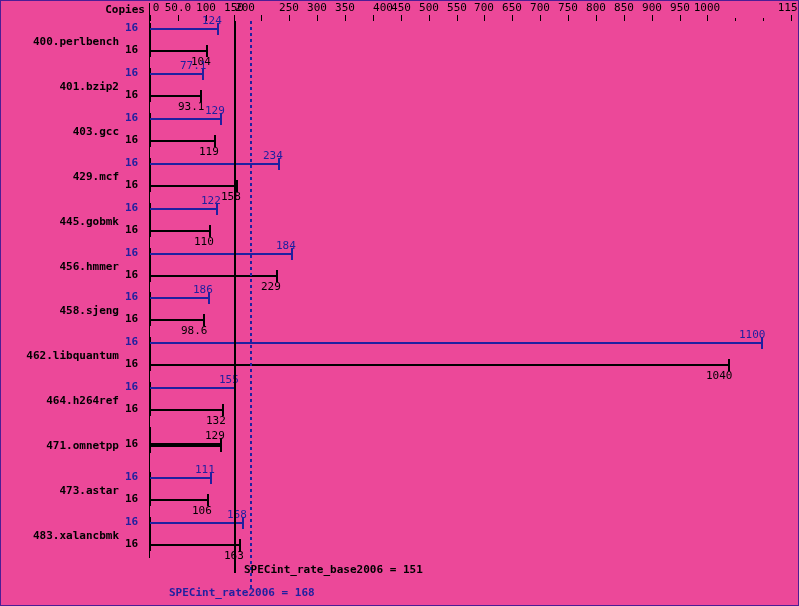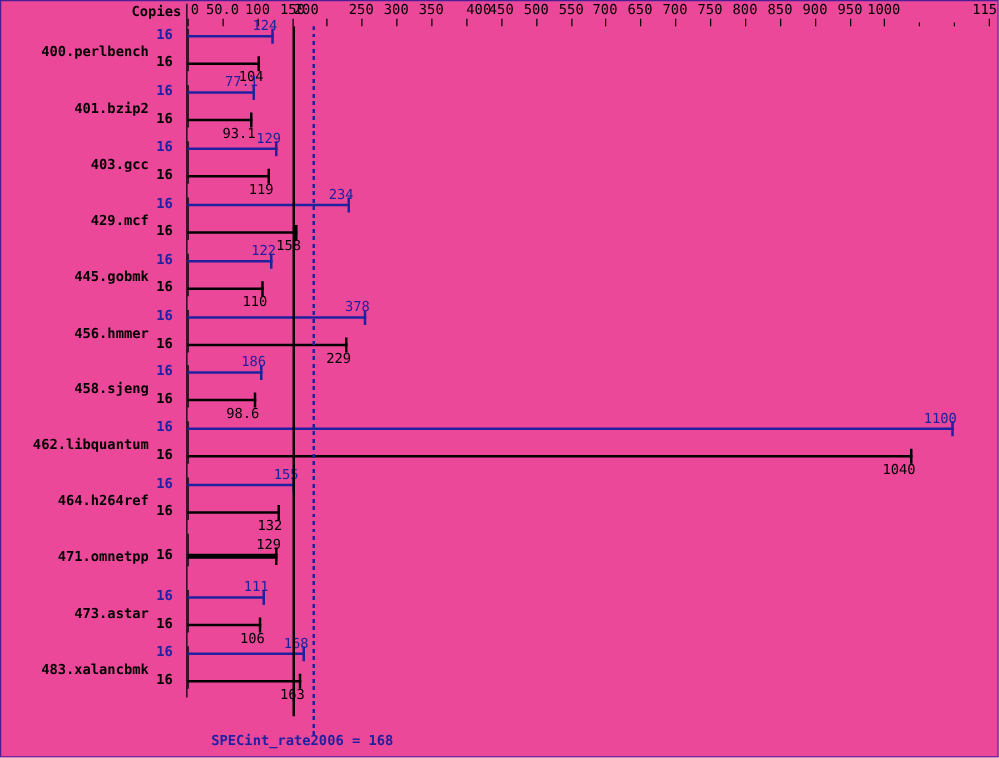--- a/index.html
+++ b/index.html
@@ -292,21 +292,21 @@
         <div class="bar peak" style="top: 251.5px; width: 143.25px;">
           <div class="stem" style="width: 143.25px;"></div>
           <div class="cap" style="left: 141.25px;"></div>
         </div>
         <div class="bar base" style="top: 273.5px; width: 127.643px;">
           <div class="stem" style="width: 127.643px;"></div>
           <div class="cap" style="left: 125.643px;"></div>
         </div>
         <div class="copies-val peak" style="top: 245.5px;">16</div>
         <div class="copies-val base" style="top: 267.5px;">16</div>
-        <div class="val-label peak" style="left: 275px; top: 238.5px;">378</div>
+        <div class="val-label peak" style="left: 275px; top: 238.5px;">184</div>
         <div class="val-label base" style="left: 260px; top: 279.5px;">229</div>
         <div class="group-tick" style="top: 291.4px; height: 34px;"></div>
         <div class="bench-label" style="top: 304.4px;">458.sjeng</div>
         <div class="bar peak" style="top: 296.4px; width: 60.1983px;">
           <div class="stem" style="width: 60.1983px;"></div>
           <div class="cap" style="left: 58.1983px;"></div>
         </div>
         <div class="bar base" style="top: 318.4px; width: 54.9588px;">
           <div class="stem" style="width: 54.9588px;"></div>
           <div class="cap" style="left: 52.9588px;"></div>
@@ -377,15 +377,16 @@
         </div>
         <div class="copies-val peak" style="top: 514.9px;">16</div>
         <div class="copies-val base" style="top: 536.9px;">16</div>
         <div class="val-label peak" style="left: 226px; top: 507.9px;">168</div>
         <div class="val-label base" style="left: 223px; top: 548.9px;">163</div>
       </div>
 
     <div class="ref-base" id="ref-base-line" style="left: 233px;"></div>
     <div class="ref-peak" id="ref-peak-line" style="left: 249px;"></div>
 
+    <div class="ref-caption base-cap" id="ref-base-caption" style="left: 243px; top: 563px;">SPECint_rate_base2006 = 151</div>
     <div class="ref-caption peak-cap" id="ref-peak-caption" style="left: 168px; top: 586px;">SPECint_rate2006 = 168</div>
   </div>
 </div>
 
 </body></html>

